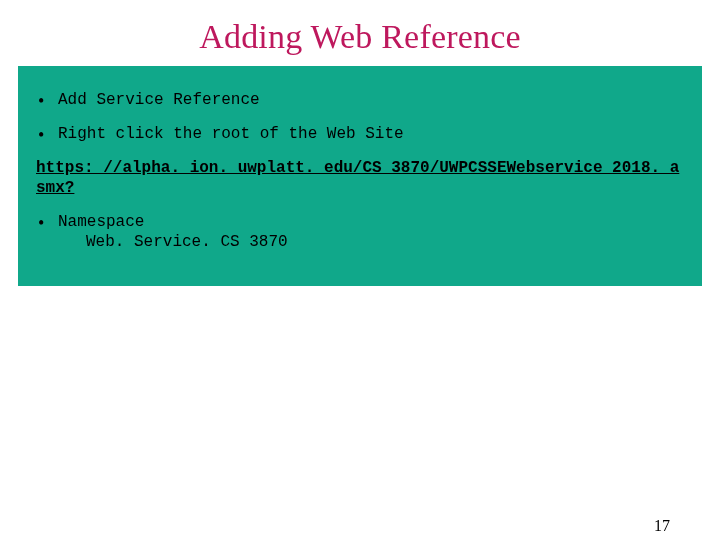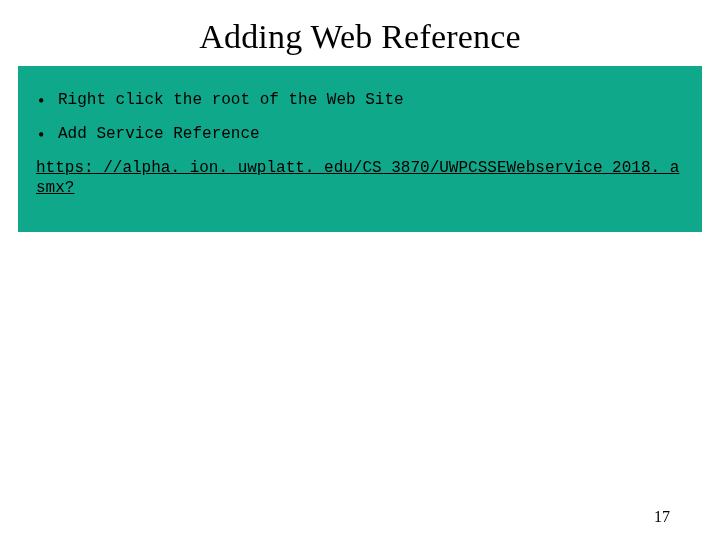--- a/index.html
+++ b/index.html
@@ -12,21 +12,21 @@
       radial-gradient(circle, rgba(0,0,0,0.12) 0.5px, transparent 0.5px) 0 0 / 4px 4px,
       #ffffff;
     position: relative;
     overflow: hidden;
   }
   .title {
     text-align: center;
     font-size: 34px;
     padding-top: 18px;
     padding-bottom: 10px;
-    color: #000000;
+    color: #be185d;
     font-weight: 400;
     letter-spacing: 0.2px;
   }
   .body-block {
     margin: 0 18px;
     background: #10a88a;
     color: #000;
     font-family: "Courier New", Courier, monospace;
     font-size: 16px;
     line-height: 1.25;
@@ -51,50 +51,55 @@
     font-family: "Times New Roman", serif;
     font-size: 18px;
   }
   .url-line {
     margin: 10px 0 14px 0;
     padding-left: 6px;
     padding-right: 6px;
     color: #000;
     text-decoration: underline;
     word-break: break-all;
+    font-weight: bold;
   }
   .url-indent {
     display: block;
     padding-left: 46px;
     text-decoration: underline;
   }
   .sub {
     padding-left: 28px;
   }
   .page-num {
     position: absolute;
-    bottom: 14px;
+    bottom: 5px;
     right: 50px;
     font-family: "Times New Roman", serif;
     font-size: 16px;
     color: #000;
   }
 </style>
 </head>
 <body>
 
 <div class="title">Adding Web Reference</div>
 
 <div class="body-block">
   <ul>
+    <li>Add Service Reference</li>
     <li>Right click the root of the Web Site</li>
-    <li>Add Service Reference</li>
   </ul>
 
   <div class="url-line">
     <span>https: //alpha. ion. uwplatt. edu/CS 3870/UWPCSSEWebservice 2018. asmx?</span>
   </div>
 
   <ul>
+    <li>
+      <span>Namespace</span>
+      <div class="sub">Web. Service. CS 3870</div>
+    </li>
   </ul>
 </div>
 
 <div class="page-num">17</div>
 
 </body></html>

